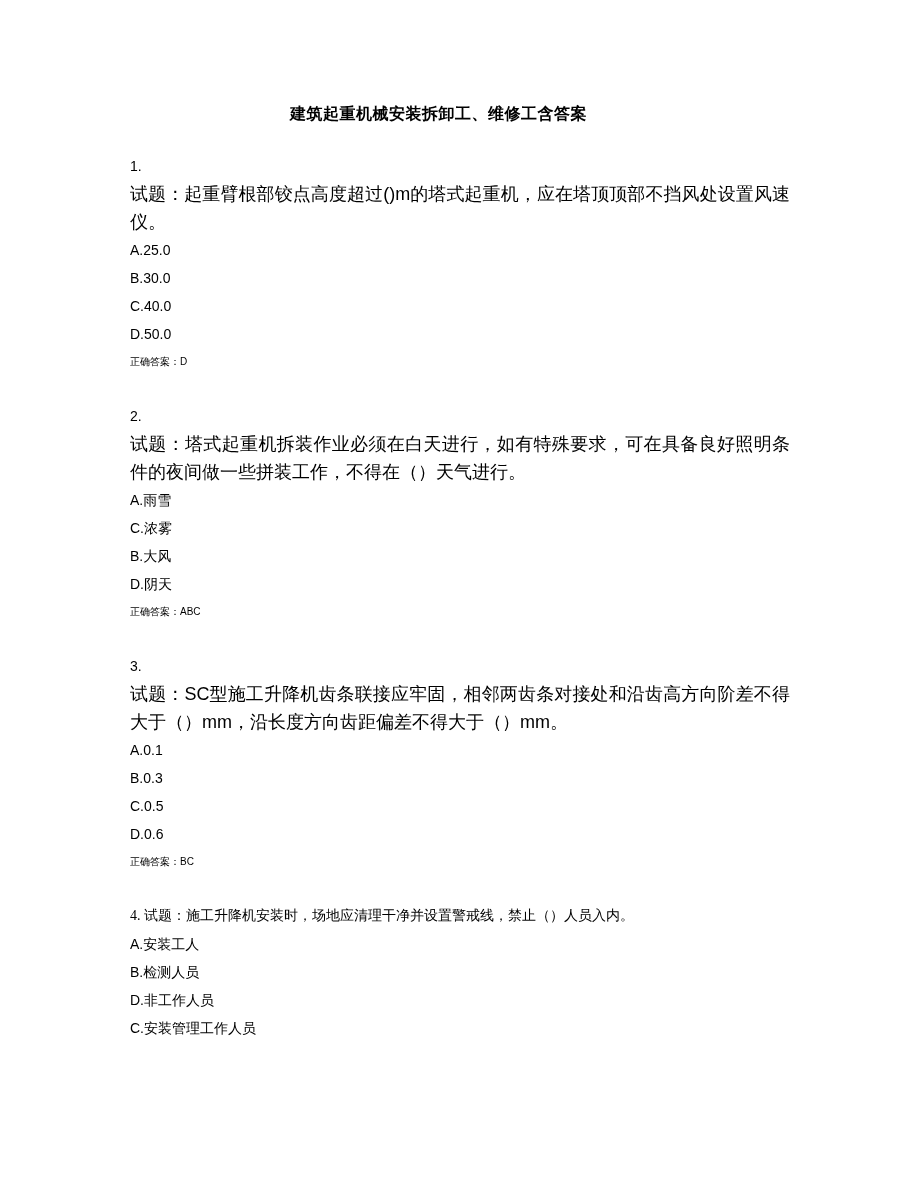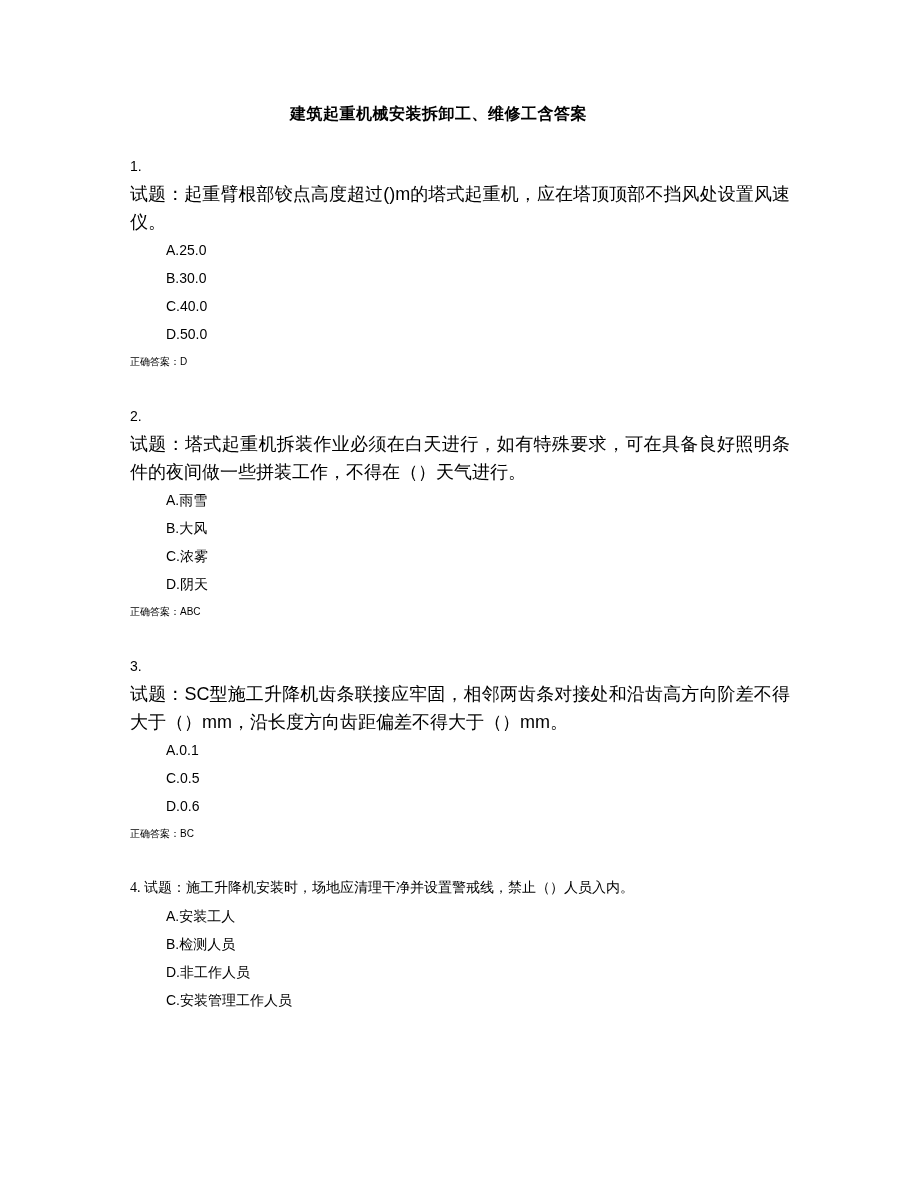--- a/index.html
+++ b/index.html
@@ -45,21 +45,20 @@
     line-height: 28px;
   }
   .q-stem {
     font-size: 18px;
     line-height: 28px;
     text-align: justify;
   }
   .q-opt {
     font-size: 14px;
     line-height: 28px;
-    margin-left: 36px;
   }
   .q-ans {
     font-size: 10px;
     line-height: 28px;
   }
   .inline-stem {
     font-size: 14px;
     line-height: 28px;
     font-family: Liberation Serif, serif;
   }
@@ -80,30 +79,31 @@
       <div class="q-opt">B.30.0</div>
       <div class="q-opt">C.40.0</div>
       <div class="q-opt">D.50.0</div>
       <div class="q-ans"><span>正确答案：</span><span>D</span></div>
     </div>
 
     <div class="q-block">
       <div class="q-num">2.</div>
       <div class="q-stem">试题：塔式起重机拆装作业必须在白天进行，如有特殊要求，可在具备良好照明条件的夜间做一些拼装工作，不得在（）天气进行。</div>
       <div class="q-opt">A.雨雪</div>
+      <div class="q-opt">C.浓雾</div>
       <div class="q-opt">B.大风</div>
-      <div class="q-opt">C.浓雾</div>
       <div class="q-opt">D.阴天</div>
       <div class="q-ans"><span>正确答案：</span><span>ABC</span></div>
     </div>
 
     <div class="q-block">
       <div class="q-num">3.</div>
       <div class="q-stem">试题：SC型施工升降机齿条联接应牢固，相邻两齿条对接处和沿齿高方向阶差不得大于（）mm，沿长度方向齿距偏差不得大于（）mm。</div>
       <div class="q-opt">A.0.1</div>
+      <div class="q-opt">B.0.3</div>
       <div class="q-opt">C.0.5</div>
       <div class="q-opt">D.0.6</div>
       <div class="q-ans"><span>正确答案：</span><span>BC</span></div>
     </div>
 
     <div class="q-block">
       <div class="inline-stem"><span>4.</span><span> </span><span>试题：施工升降机安装时，场地应清理干净并设置警戒线，禁止（）人员入内。</span></div>
       <div class="q-opt">A.安装工人</div>
       <div class="q-opt">B.检测人员</div>
       <div class="q-opt">D.非工作人员</div>

